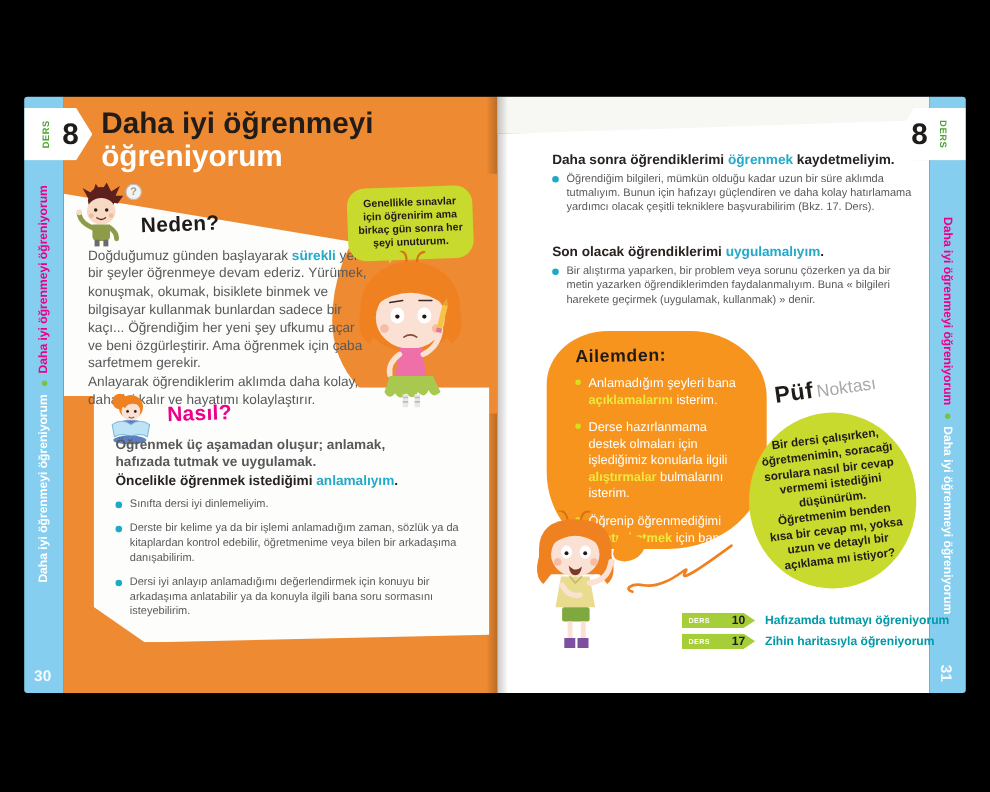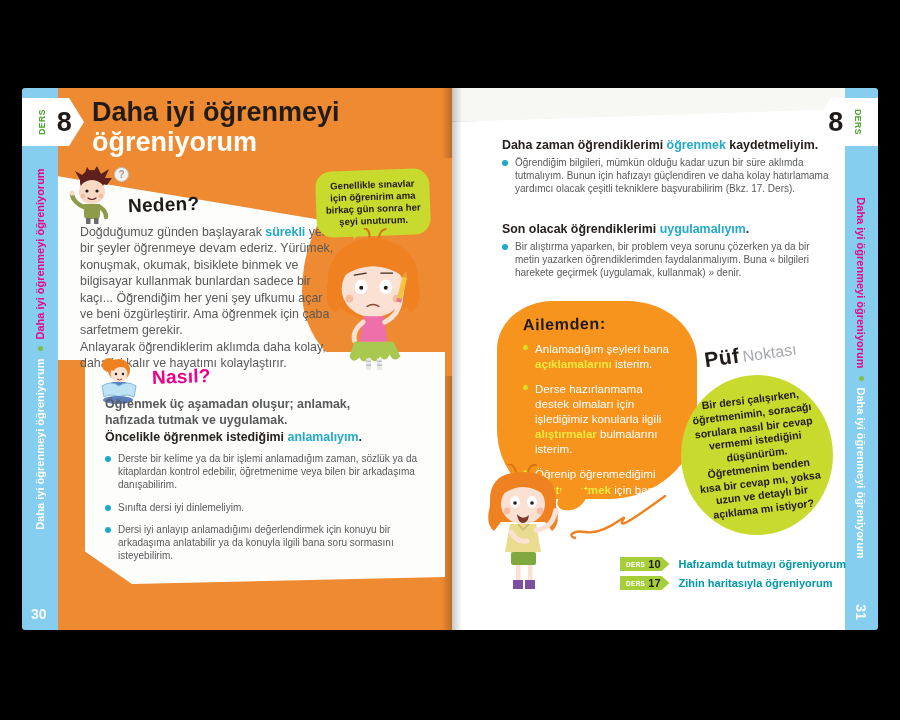--- a/index.html
+++ b/index.html
@@ -107,21 +107,21 @@
   #puf-label .pb{font-size:21px;font-weight:900;color:#1F1B18;letter-spacing:.5px;}
   #puf-label .pl{font-size:16px;font-weight:300;color:#A7A9AC;margin-left:3px;}
   #puf-circle{position:absolute;left:681px;top:375px;width:152px;height:160px;background:#C9DA2E;
     border-radius:50%;display:flex;align-items:center;justify-content:center;padding:14px;}
   #puf-circle .p-txt{font-size:10.6px;font-weight:800;color:#1F1B18;text-align:center;line-height:1.3;
     transform:rotate(-7deg);}
 
   
   #links{position:absolute;left:620px;top:557px;display:flex;flex-direction:column;gap:5px;}
   .link-row{display:flex;align-items:center;gap:9px;}
-  .link-tag{display:flex;align-items:center;gap:3px;background:#A6CE39;padding:1px 9px 1px 6px;
+  .link-tag{display:flex;align-items:center;gap:20px;background:#A6CE39;padding:1px 9px 1px 6px;
     clip-path:polygon(0 0,84% 0,100% 50%,84% 100%,0 100%);}
   .link-tag .tg{font-size:6.5px;font-weight:800;color:#FFFFFF;letter-spacing:.3px;}
   .link-tag .tn{font-size:11px;font-weight:800;color:#1F1B18;}
   .link-label{font-size:11px;font-weight:700;color:#0099A8;}
 
   svg{display:block;}
   .chr{position:absolute;}
 </style>
 </head>
 <body>
@@ -235,27 +235,27 @@
     <rect x="22" y="26" width="18" height="12" rx="4" fill="#5C7FC0"></rect>
     <path d="M14,30 q9,-6 17,0 q8,-6 17,0 l-2,11 q-7,-4 -15,0 q-8,-4 -15,0 Z" fill="#BEE3F4" stroke="#7FB8D8" stroke-width="1"></path>
     <ellipse cx="30" cy="44" rx="15" ry="4" fill="#5C7FC0"></ellipse>
   </svg>
   <div class="hand-h" id="nasil-h">Nasıl?</div>
   <div class="body-txt" id="nasil-intro">Öğrenmek üç aşamadan oluşur; anlamak, hafızada tutmak ve uygulamak.</div>
   <div class="bold-line" id="nasil-bold">
     <span>Öncelikle öğrenmek istediğimi </span><span class="hl">anlamalıyım</span><span>.</span>
   </div>
   <ul class="blist" id="nasil-list">
+    <li>Sınıfta dersi iyi dinlemeliyim.</li>
     <li>Derste bir kelime ya da bir işlemi anlamadığım zaman, sözlük ya da kitaplardan kontrol edebilir, öğretmenime veya bilen bir arkadaşıma danışabilirim.</li>
-    <li>Sınıfta dersi iyi dinlemeliyim.</li>
     <li>Dersi iyi anlayıp anlamadığımı değerlendirmek için konuyu bir arkadaşıma anlatabilir ya da konuyla ilgili bana soru sormasını isteyebilirim.</li>
   </ul>
 
   <div class="bold-line" id="s1-bold">
-    <span>Daha zaman öğrendiklerimi </span><span class="hl">öğrenmek</span><span> kaydetmeliyim.</span>
+    <span>Daha sonra öğrendiklerimi </span><span class="hl">öğrenmek</span><span> kaydetmeliyim.</span>
   </div>
   <ul class="blist" id="s1-list">
     <li>Öğrendiğim bilgileri, mümkün olduğu kadar uzun bir süre aklımda tutmalıyım. Bunun için hafızayı güçlendiren ve daha kolay hatırlamama yardımcı olacak çeşitli tekniklere başvurabilirim (Bkz. 17. Ders).</li>
   </ul>
 
   <div class="bold-line" id="s2-bold">
     <span>Son olacak öğrendiklerimi </span><span class="hl">uygulamalıyım</span><span>.</span>
   </div>
   <ul class="blist" id="s2-list">
     <li>Bir alıştırma yaparken, bir problem veya sorunu çözerken ya da bir metin yazarken öğrendiklerimden faydalanmalıyım. Buna « bilgileri harekete geçirmek (uygulamak, kullanmak) » denir.</li>

